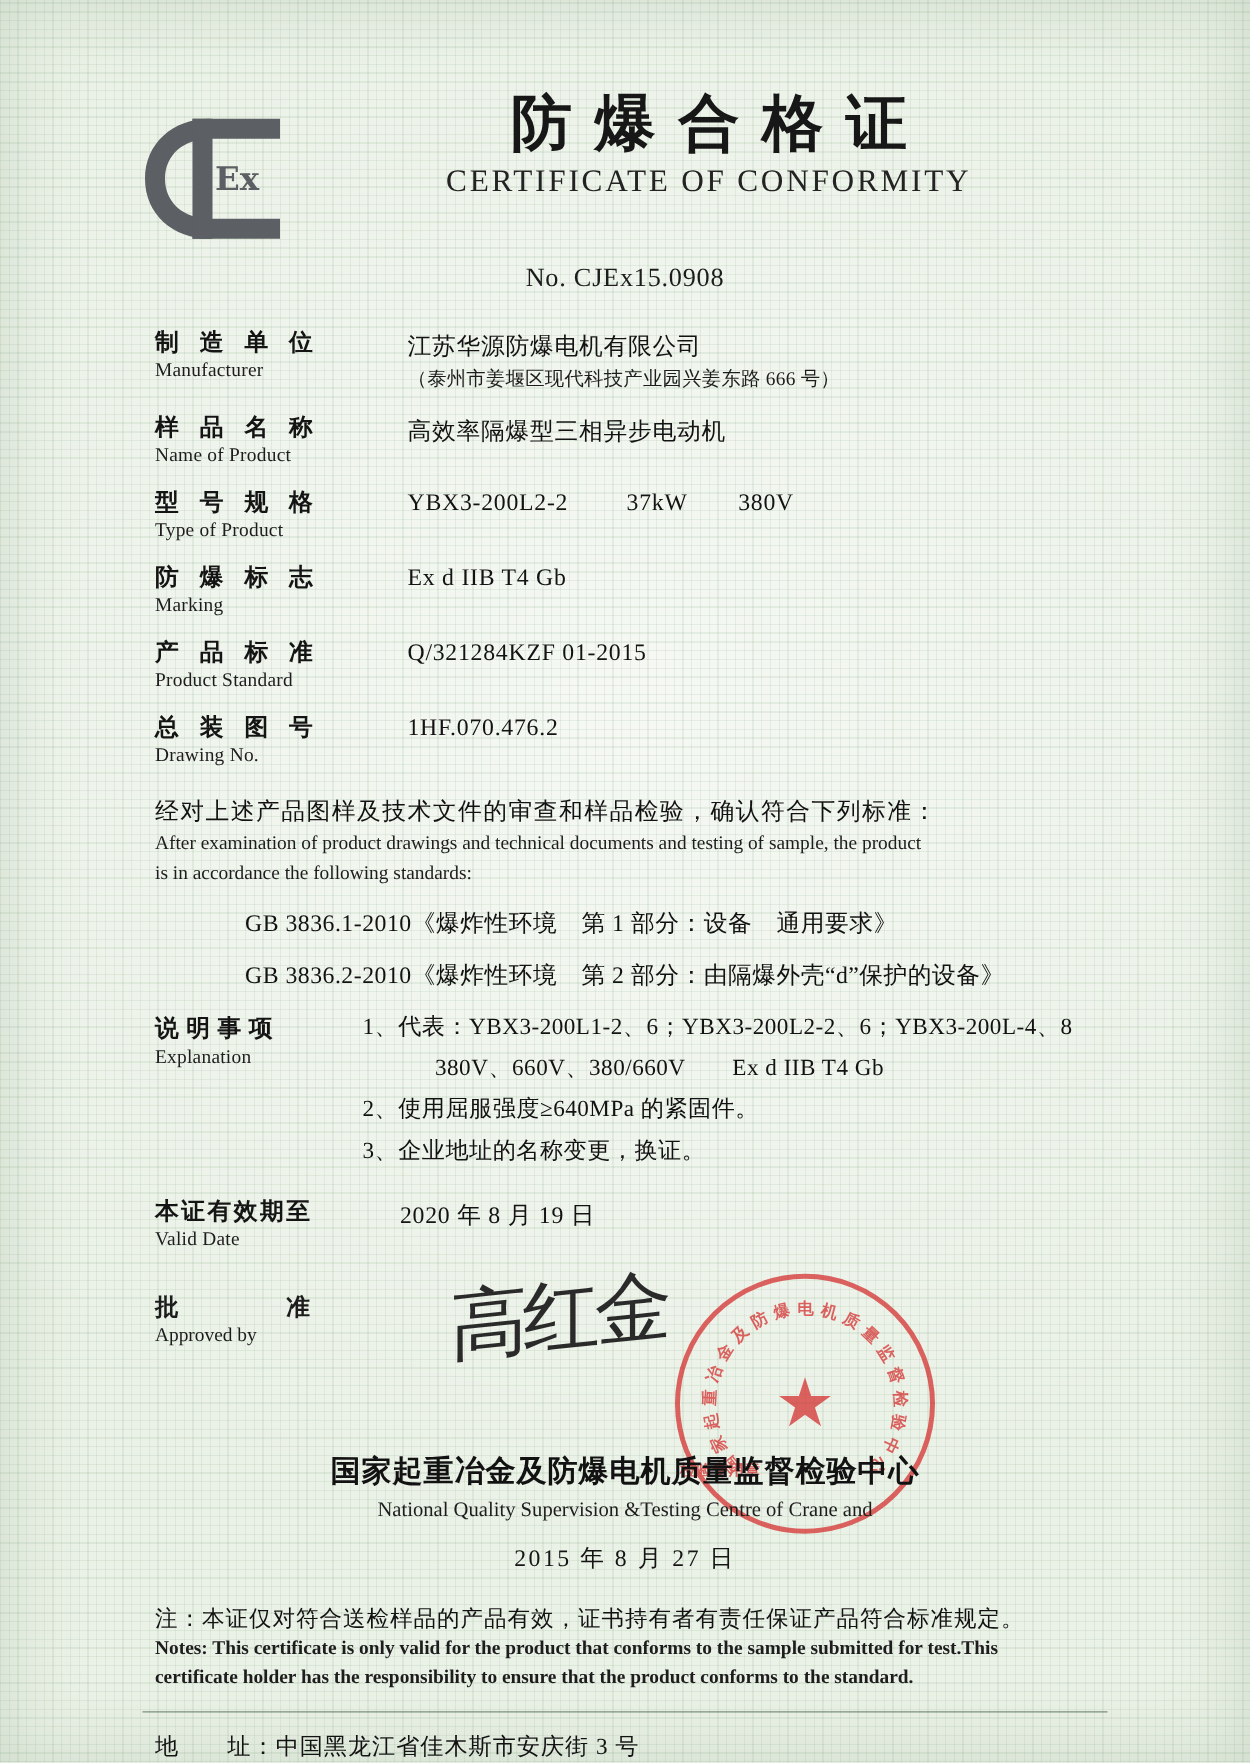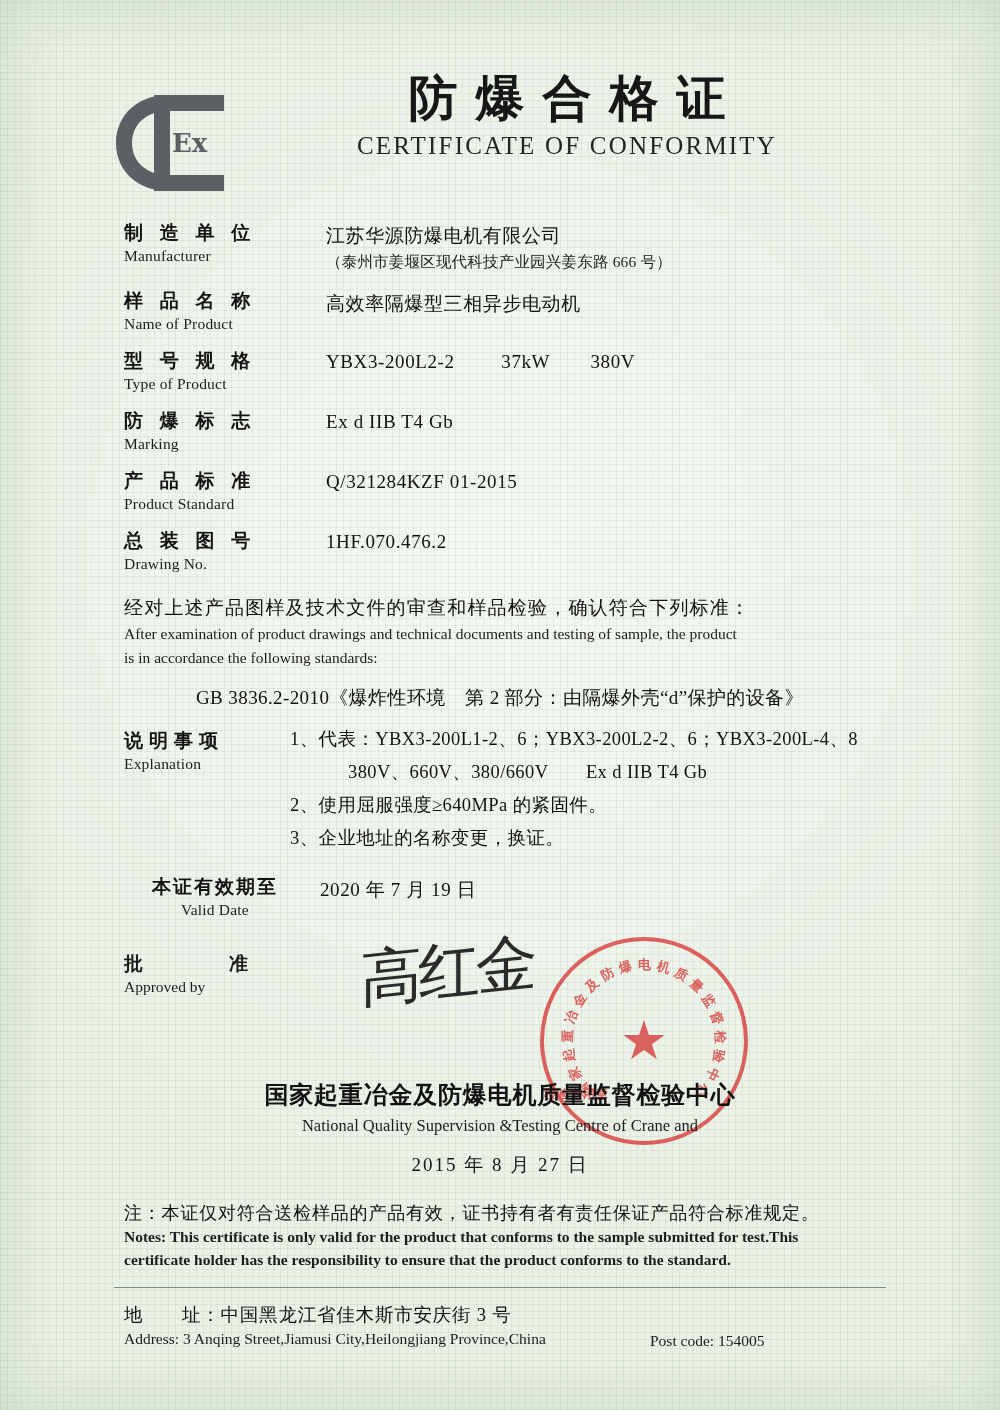--- a/index.html
+++ b/index.html
@@ -174,21 +174,21 @@
   }
   .expl-body .line.indent {
     padding-left: 58px;
   }
 
   
   .valid {
     display: flex;
     margin-top: 16px;
   }
-  .valid .label { width: 196px; flex: 0 0 196px; text-align: center; }
+  .valid .label { width: 196px; flex: 0 0 196px; }
   .valid .label .cn { letter-spacing: 2px; }
   .valid .value { padding-left: 14px; }
 
   
   .approval {
     position: relative;
     margin-top: 32px;
     min-height: 230px;
   }
   .approval-label {
@@ -340,20 +340,21 @@
           <rect x="44" y="3" width="16" height="96"></rect>
         </g>
         <text x="62" y="60" font-family="DejaVu Serif, serif" font-size="26" font-weight="bold" fill="#5c5f63">Ex</text>
       </svg>
     </div>
     <div class="title-block">
       <div class="title-cn">防爆合格证</div>
       <div class="title-en">CERTIFICATE OF CONFORMITY</div>
     </div>
   </div>
+  <div class="cert-no">No. CJEx15.0908</div>
 
   <div class="fields">
 
     <div class="row">
       <div class="label">
         <div class="cn">制 造 单 位</div>
         <div class="en">Manufacturer</div>
       </div>
       <div class="value">
         <div class="v-main">江苏华源防爆电机有限公司</div>
@@ -419,20 +420,21 @@
 
   </div>
 
   <div class="exam">
     <div class="cn">经对上述产品图样及技术文件的审查和样品检验，确认符合下列标准：</div>
     <div class="en">After examination of product drawings and technical documents and testing of sample, the product</div>
     <div class="en">is in accordance the following standards:</div>
   </div>
 
   <div class="standards">
+    <div class="std">GB 3836.1-2010《爆炸性环境　第 1 部分：设备　通用要求》</div>
     <div class="std">GB 3836.2-2010《爆炸性环境　第 2 部分：由隔爆外壳“d”保护的设备》</div>
   </div>
 
   <div class="explanation">
     <div class="label">
       <div class="cn">说明事项</div>
       <div class="en">Explanation</div>
     </div>
     <div class="expl-body">
       <div class="line">1、代表：YBX3-200L1-2、6；YBX3-200L2-2、6；YBX3-200L-4、8</div>
@@ -441,21 +443,21 @@
       <div class="line">3、企业地址的名称变更，换证。</div>
     </div>
   </div>
 
   <div class="valid">
     <div class="label">
       <div class="cn">本证有效期至</div>
       <div class="en">Valid Date</div>
     </div>
     <div class="value">
-      <div class="v-main">2020 年 7 月 19 日</div>
+      <div class="v-main">2020 年 8 月 19 日</div>
     </div>
   </div>
 
   <div class="approval">
     <div class="approval-label">
       <div class="cn">批　　准</div>
       <div class="en">Approved by</div>
     </div>
 
     <div class="signature">高红金</div>

